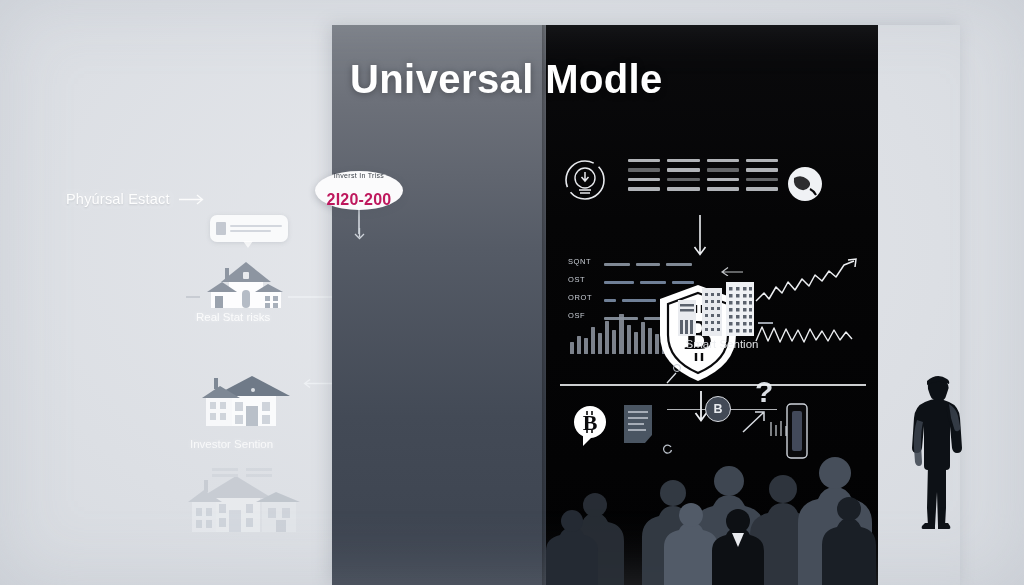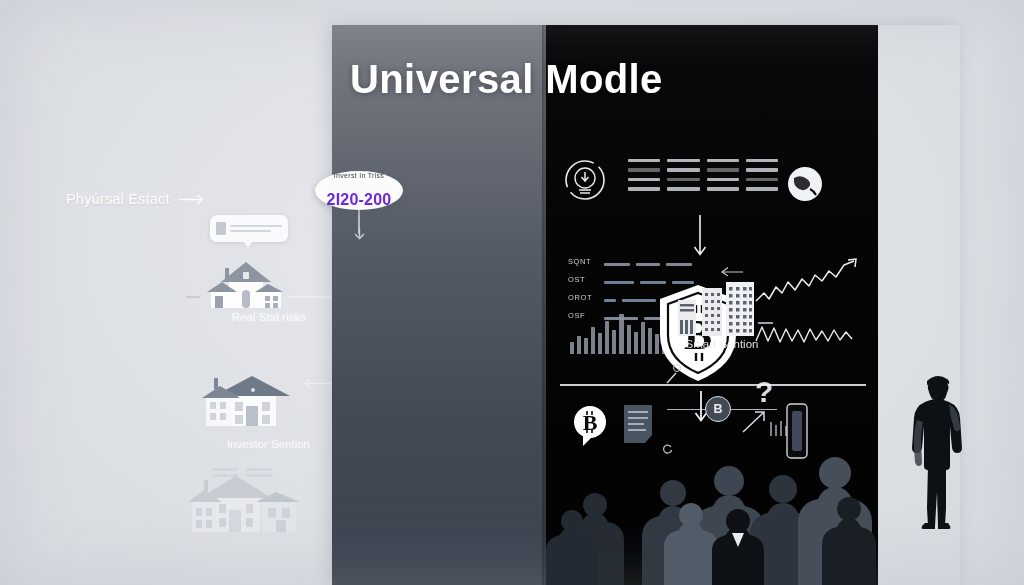--- a/index.html
+++ b/index.html
@@ -68,35 +68,35 @@
     width: 0; height: 0;
     border-left: 5px solid transparent;
     border-right: 5px solid transparent;
     border-top: 7px solid rgba(255,255,255,.72);
   }
 
   
   .house1 { position: absolute; left: 205px; top: 258px; width: 82px; height: 52px; }
   .label-realstat {
     position: absolute; left: 196px; top: 311px;
-    width: 110px; text-align: right;
+    width: 110px; text-align: left;
     font-size: 11.5px; color: #ffffff; opacity: .88;
     text-shadow: 0 0 4px rgba(255,255,255,.5);
     white-space: nowrap;
   }
 
   
   .arrow-h1 { position: absolute; left: 288px; top: 292px; width: 60px; height: 10px; }
   .dash-left-1 { position: absolute; left: 186px; top: 296px; width: 14px; height: 1.5px; background: #c8ccd3; }
 
   
   .house2 { position: absolute; left: 202px; top: 370px; width: 96px; height: 58px; }
   .label-investor {
     position: absolute; left: 190px; top: 438px;
-    width: 120px; text-align: right;
+    width: 120px; text-align: left;
     font-size: 11.5px; color: #ffffff; opacity: .80;
     text-shadow: 0 0 4px rgba(255,255,255,.45);
     white-space: nowrap;
   }
   .arrow-h2 { position: absolute; left: 300px; top: 378px; width: 56px; height: 11px; }
 
   
   .house3 { position: absolute; left: 188px; top: 468px; width: 118px; height: 66px; opacity: .55; }
 
   
@@ -144,21 +144,21 @@
     background: #fbfbfc;
     border-radius: 50%;
     box-shadow: 0 2px 7px rgba(80,85,95,.30);
     display: flex;
     flex-direction: column;
     align-items: center;
     justify-content: center;
     z-index: 9;
   }
   .bubble-sm { font-size: 7px; color: #3a4049; letter-spacing: .3px; line-height: 1; }
-  .bubble-lg { font-size: 16px; font-weight: 700; color: #6d28d9; letter-spacing: .2px; line-height: 1.15; margin-top: 12px; }
+  .bubble-lg { font-size: 16px; font-weight: 700; color: #be185d; letter-spacing: .2px; line-height: 1.15; margin-top: 12px; }
   .bubble-stem {
     position: absolute;
     left: 358px; top: 206px;
     width: 1.5px; height: 28px;
     background: #b9bec6;
     z-index: 8;
   }
   .bubble-down {
     position: absolute;
     left: 354px; top: 228px;

